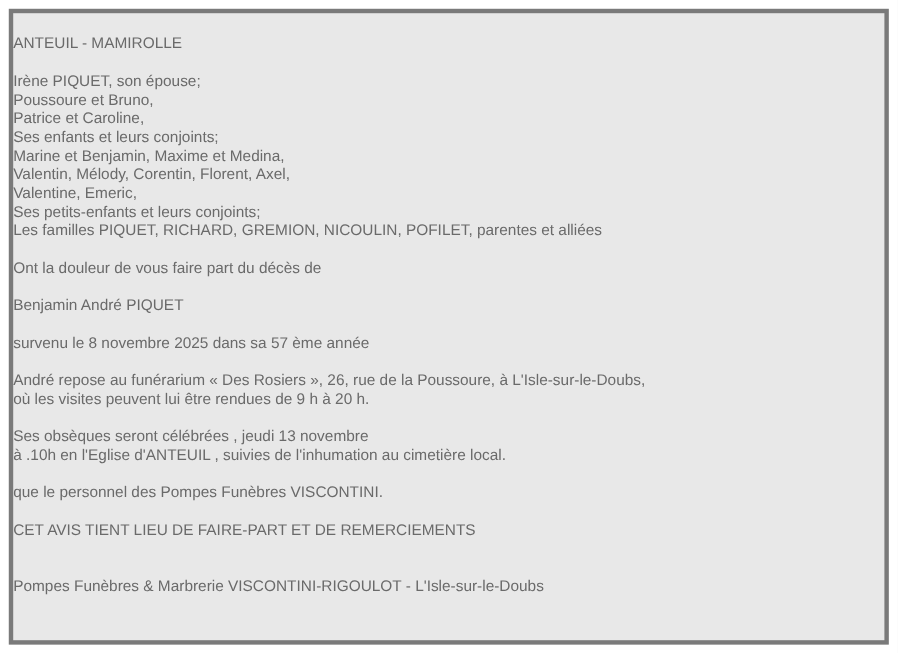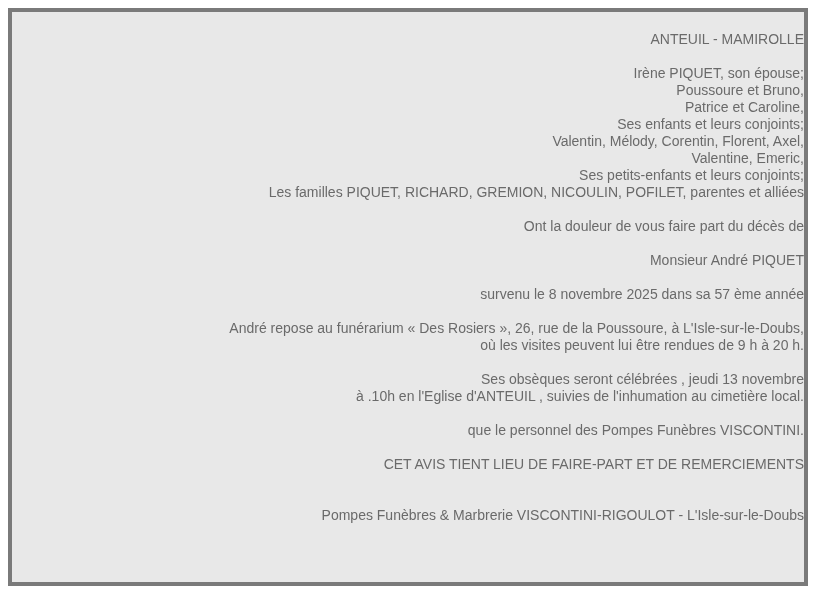--- a/index.html
+++ b/index.html
@@ -21,21 +21,21 @@
       height: 570px;
       border: 4px solid #7a7a7a;
       background: #e8e8e8;
       box-sizing: content-box;
     }
     .notice-inner {
       font-family: "Liberation Sans", sans-serif;
       font-size: 14px;
       line-height: 17px;
       color: #6a6a6a;
-      text-align: right;
+      text-align: left;
       padding-top: 19px;
     }
     .block {
       margin: 0 0 17px 0;
     }
     .block p {
       margin: 0;
     }
     .footer {
       margin-top: 34px;
@@ -49,32 +49,33 @@
 
     <div class="block">
       <p>ANTEUIL - MAMIROLLE</p>
     </div>
 
     <div class="block">
       <p>Irène PIQUET, son épouse;</p>
       <p>Poussoure et Bruno,</p>
       <p>Patrice et Caroline,</p>
       <p>Ses enfants et leurs conjoints;</p>
+      <p>Marine et Benjamin, Maxime et Medina,</p>
       <p>Valentin, Mélody, Corentin, Florent, Axel,</p>
       <p>Valentine, Emeric,</p>
       <p>Ses petits-enfants et leurs conjoints;</p>
       <p>Les familles PIQUET, RICHARD, GREMION, NICOULIN, POFILET, parentes et alliées</p>
     </div>
 
     <div class="block">
       <p>Ont la douleur de vous faire part du décès de</p>
     </div>
 
     <div class="block">
-      <p>Monsieur André PIQUET</p>
+      <p>Benjamin André PIQUET</p>
     </div>
 
     <div class="block">
       <p>survenu le 8 novembre 2025 dans sa 57 ème année</p>
     </div>
 
     <div class="block">
       <p>André repose au funérarium « Des Rosiers », 26, rue de la Poussoure, à L'Isle-sur-le-Doubs,</p>
       <p>où les visites peuvent lui être rendues de 9 h à 20 h.</p>
     </div>

